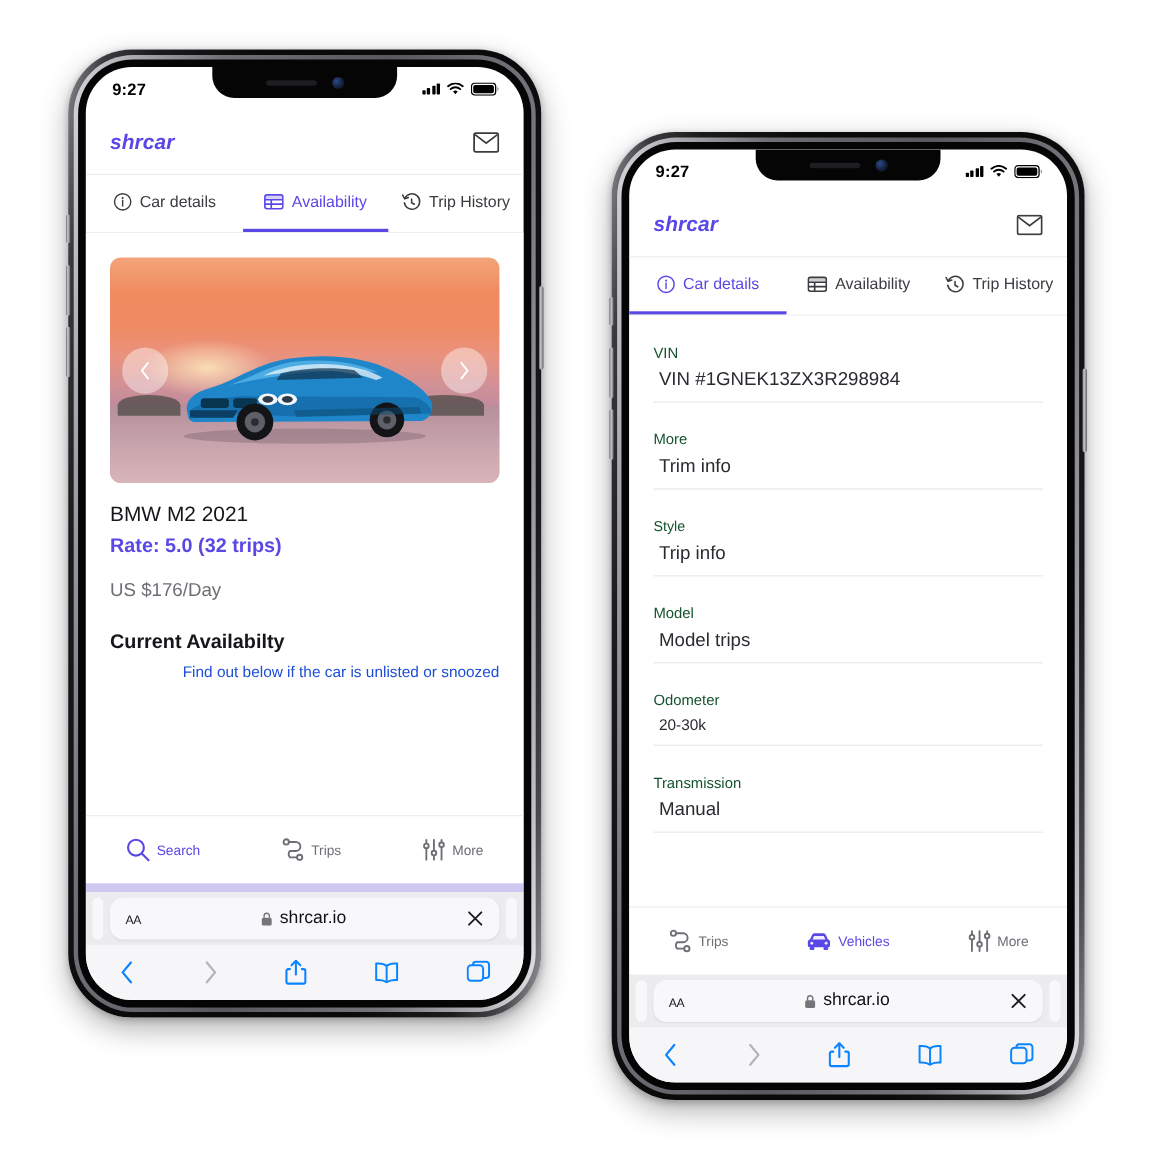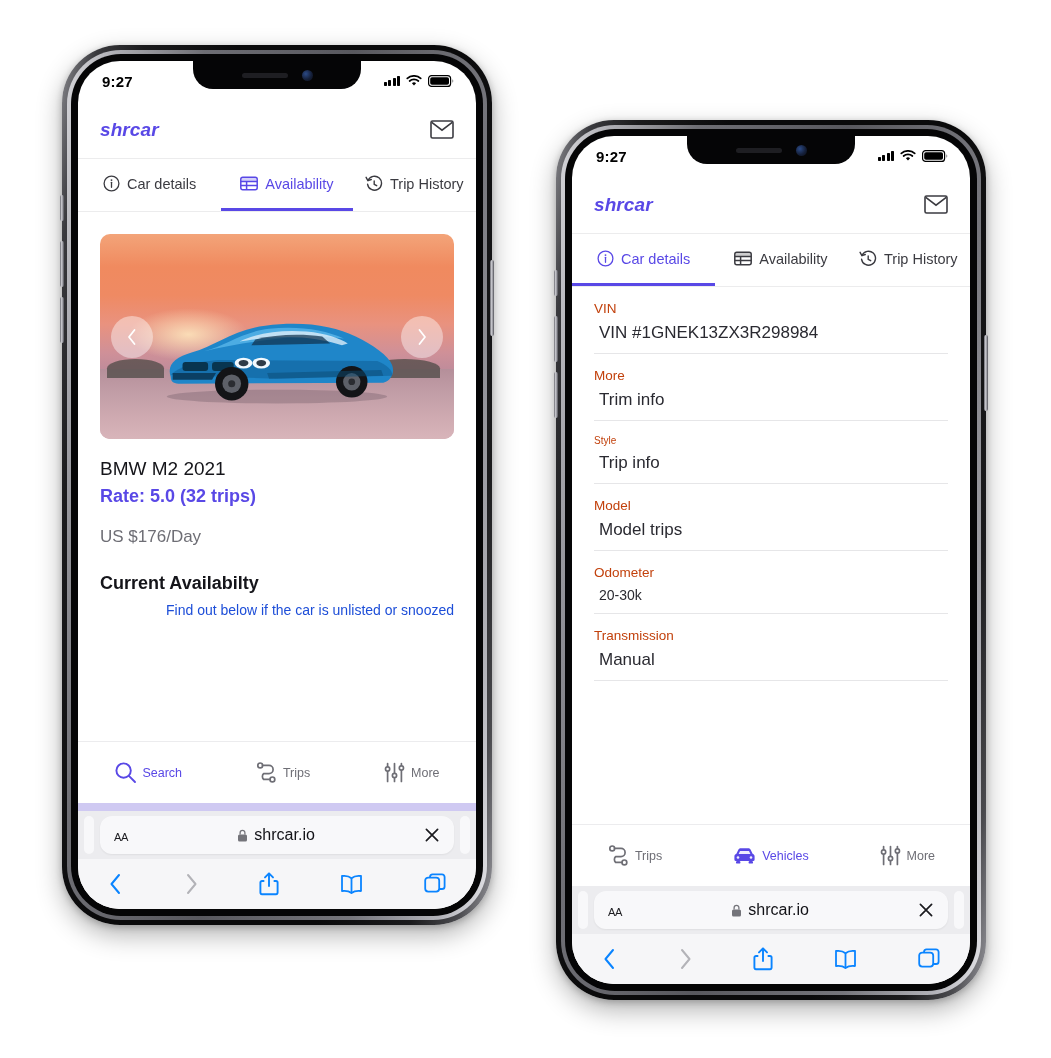--- a/index.html
+++ b/index.html
@@ -118,21 +118,21 @@
   .nav-arrow.right { right: 3%; }
 
   .car-title { color: #15151a; font-weight: 400; }
   .car-rate { color: #5948e6; font-weight: 700; }
   .car-price { color: #6e6e75; }
   .avail-head { color: #15151a; font-weight: 700; }
   .avail-sub { color: #1d4ed8; text-align: right; }
 
   
   .field { border-bottom: 1px solid #e6e6e8; }
-  .field-label { color: #c2410c; }
+  .field-label { color: #14532d; margin-top: 12px; }
   .field-value { color: #2a2a31; }
 
   
   .appnav {
     display: flex; align-items: center; justify-content: space-around;
     border-top: 1px solid #ececee; background: #fff; flex: none;
   }
   .navitem { display: flex; flex-direction: row; align-items: center; gap: 5px; color: #6e6e75; }
   .navitem.active { color: #5948e6; }
 
@@ -447,21 +447,21 @@
       <div class="content" style="padding:0 22px;">
         <div class="field" style="padding:14px 0 10px;">
           <div class="field-label" style="font-size:13.5px;">VIN</div>
           <div class="field-value" style="font-size:17px; margin-top:7px; padding-left:5px;">VIN #1GNEK13ZX3R298984</div>
         </div>
         <div class="field" style="padding:14px 0 10px;">
           <div class="field-label" style="font-size:13.5px;">More</div>
           <div class="field-value" style="font-size:17px; margin-top:7px; padding-left:5px;">Trim info</div>
         </div>
         <div class="field" style="padding:14px 0 10px;">
-          <div class="field-label" style="font-size:10px;">Style</div>
+          <div class="field-label" style="font-size:13px;">Style</div>
           <div class="field-value" style="font-size:17px; margin-top:7px; padding-left:5px;">Trip info</div>
         </div>
         <div class="field" style="padding:14px 0 10px;">
           <div class="field-label" style="font-size:13.5px;">Model</div>
           <div class="field-value" style="font-size:17px; margin-top:7px; padding-left:5px;">Model trips</div>
         </div>
         <div class="field" style="padding:14px 0 10px;">
           <div class="field-label" style="font-size:13.5px;">Odometer</div>
           <div class="field-value" style="font-size:14px; margin-top:7px; padding-left:5px;">20-30k</div>
         </div>

